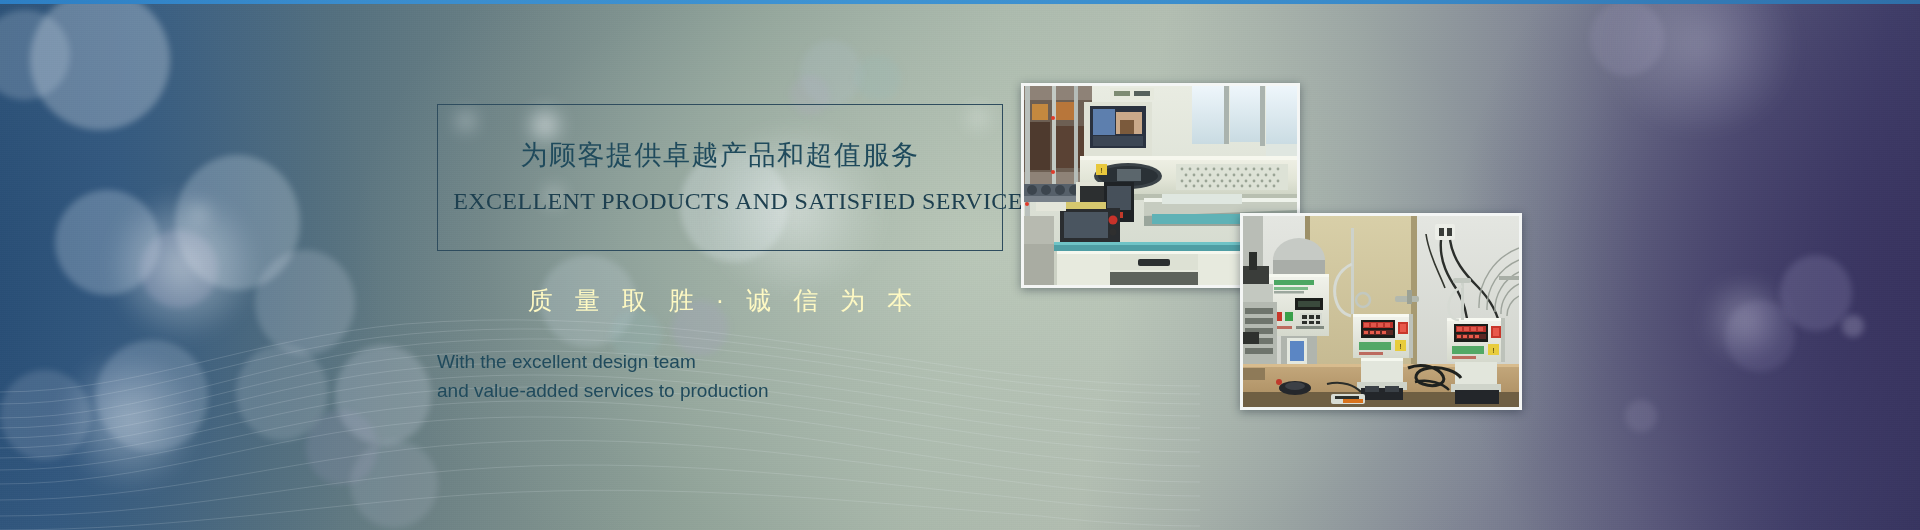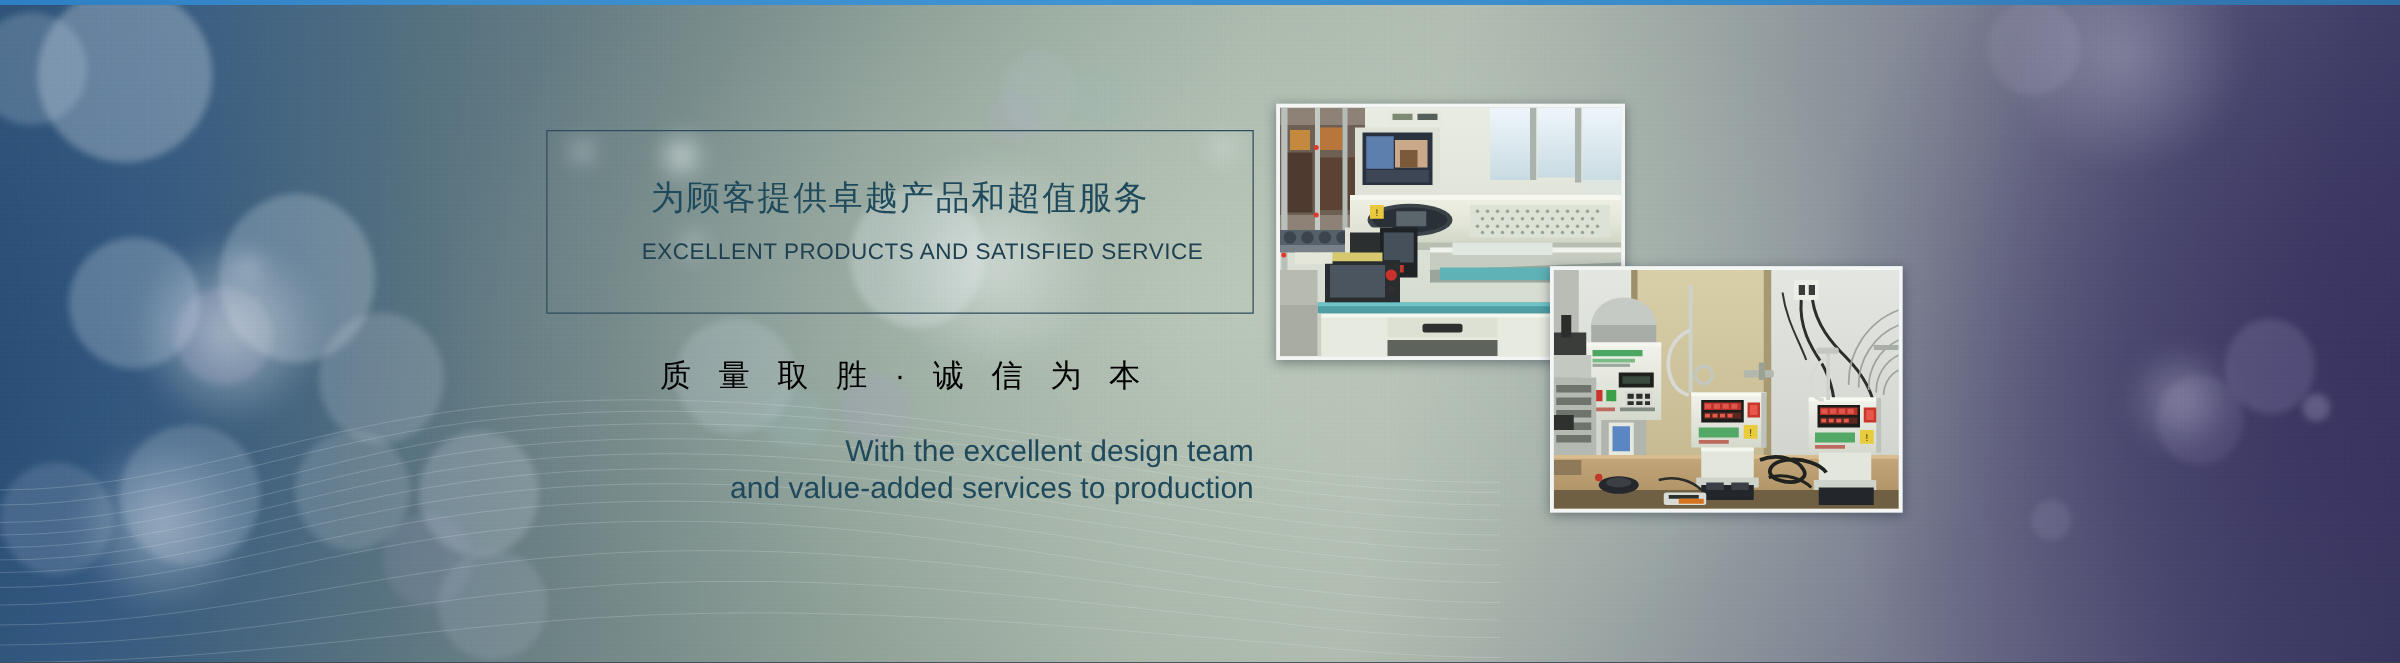--- a/index.html
+++ b/index.html
@@ -129,41 +129,41 @@
   }
   .headline-cn {
     font-size: 27px;
     letter-spacing: 1.5px;
     color: #1f4a5c;
     line-height: 1;
     margin-bottom: 20px;
     white-space: nowrap;
   }
   .headline-en {
-    font-family: Liberation Sans, sans-serif;
-    font-size: 18px;
+    font-family: Liberation Serif, serif;
+    font-size: 24px;
     letter-spacing: 0.4px;
     color: #1e4050;
     line-height: 1;
     white-space: nowrap;
     margin-left: 36px;
   }
   .slogan {
     margin-top: 33px;
     text-align: center;
     font-size: 25px;
-    color: #000000;
+    color: #fef9c3;
     letter-spacing: 22px;
     text-indent: 22px;
     white-space: nowrap;
   }
   .paragraph {
     margin-top: 30px;
-    text-align: right;
-    font-size: 24px;
+    text-align: left;
+    font-size: 19px;
     line-height: 29px;
     color: #204a5c;
     white-space: nowrap;
   }
 
   
   .photo {
     position: absolute;
     background: #cfd4d2;
     border: 3px solid #f4f6f5;

